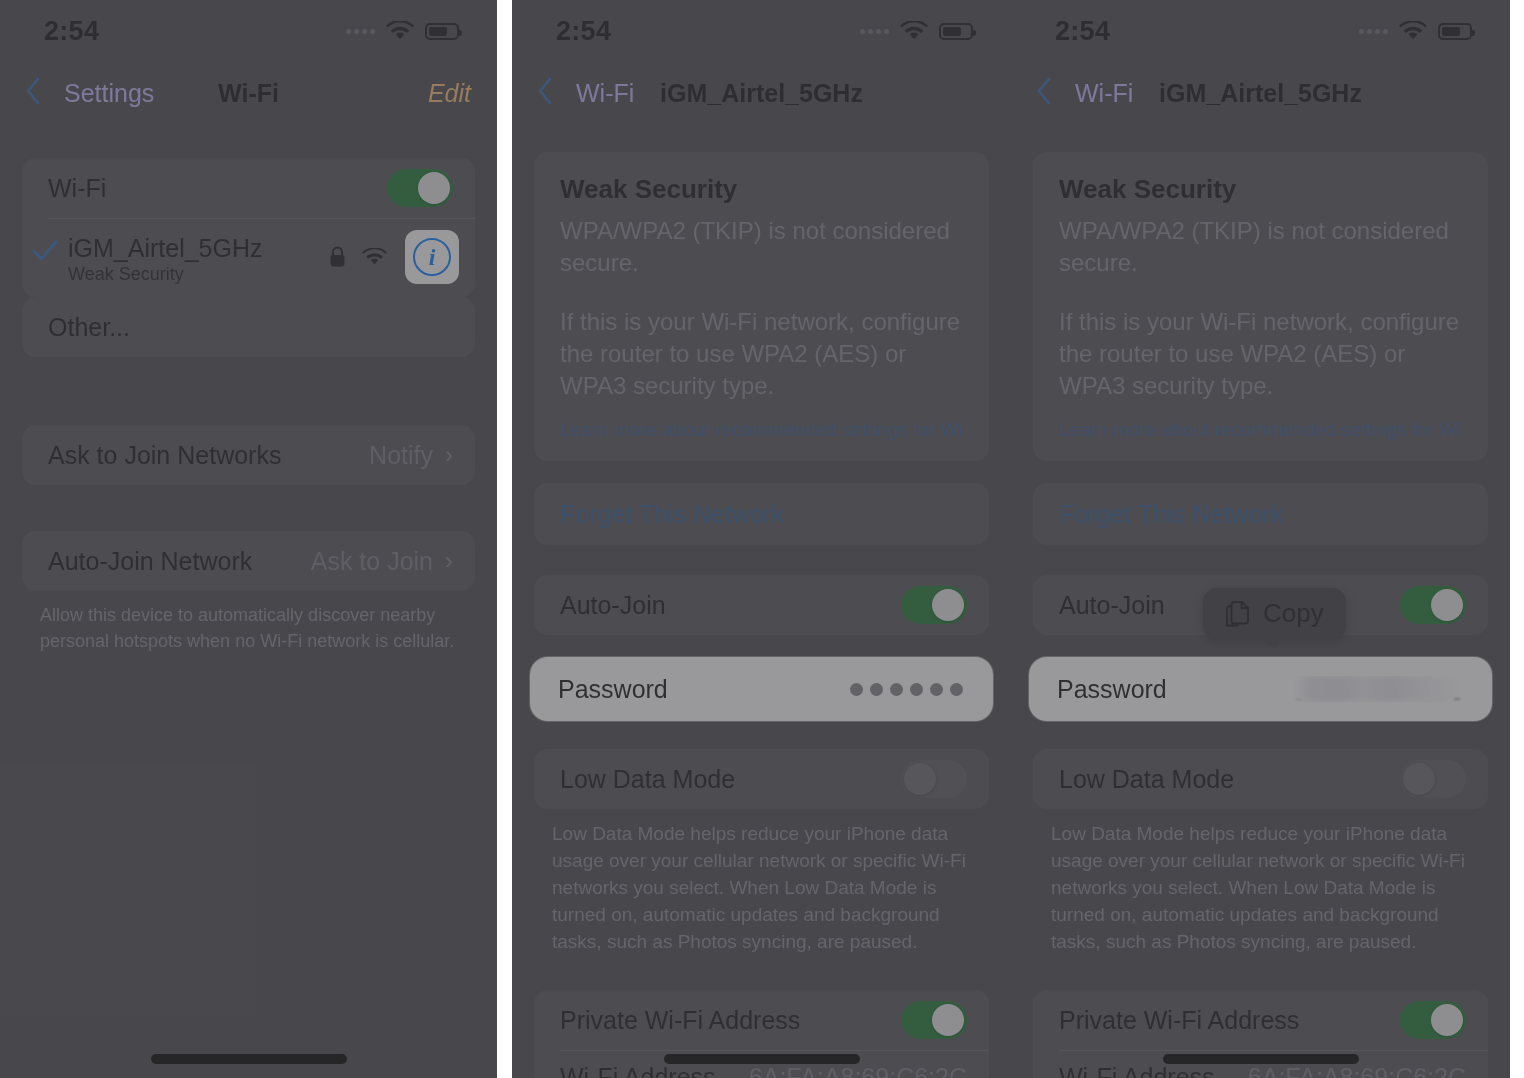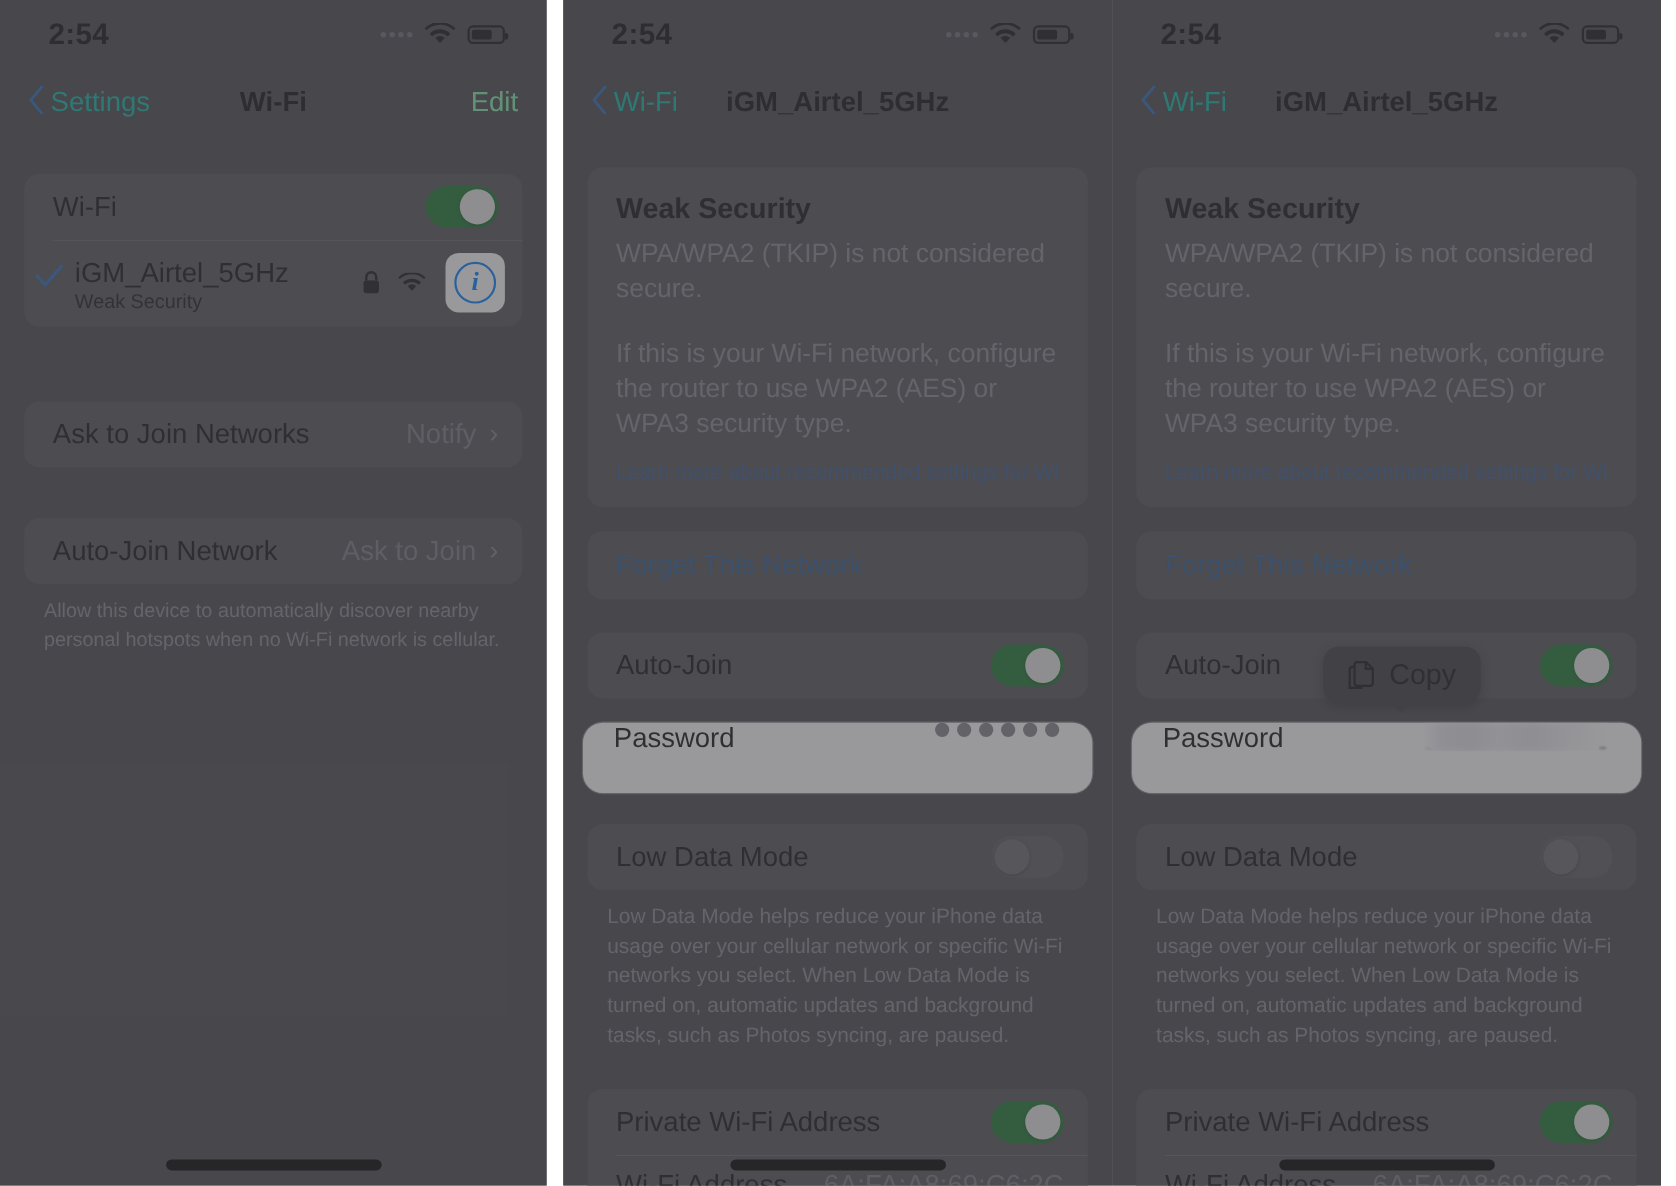--- a/index.html
+++ b/index.html
@@ -101,39 +101,40 @@
     position: relative;
     height: 62px;
     display: flex;
     align-items: center;
     padding: 0 26px;
     z-index: 5;
   }
   .nav-back {
     display: flex;
     align-items: center;
-    gap: 6px;
-    color: #14b8a6;
+    gap: 24px;
+    color: #c4b5fd;
     font-size: 25px;
     white-space: nowrap;
   }
   .nav-back .chev { display: block; margin-top: 2px; }
   .nav-title {
     position: absolute;
     left: 0; right: 0;
     text-align: center;
     font-size: 25px;
     font-weight: 700;
     color: #121214;
     pointer-events: none;
   }
   .nav-right {
     margin-left: auto;
-    color: #86efac;
+    color: #fdba74;
     font-size: 25px;
+    font-style: italic;
   }
 
   
   .card {
     margin: 0 22px;
     background: #555559;
     border-radius: 14px;
     overflow: hidden;
   }
   .row {
@@ -311,21 +312,21 @@
   .pw-card {
     margin: 22px 18px 0 18px;
     background: #ffffff;
     border-radius: 18px;
     position: relative;
     z-index: 25;
     box-shadow: 0 0 0 1px rgba(255,255,255,0.35);
   }
   .pw-row {
     display: flex;
-    align-items: flex-start;
+    align-items: center;
     min-height: 64px;
     padding: 0 30px 0 28px;
   }
   .pw-label { font-size: 25px; color: #141417; }
   .pw-dots {
     margin-left: auto;
     display: flex;
     align-items: center;
     gap: 7px;
   }
@@ -476,20 +477,25 @@
               </svg>
           </span>
           <span class="info-highlight">
             <span class="info-circle">i</span>
           </span>
         </span>
       </div>
     </div>
 
 
+    <div class="card">
+      <div class="row">
+        <span class="row-label">Other...</span>
+      </div>
+    </div>
 
     <div style="height:68px"></div>
 
     <div class="card">
       <div class="row">
         <span class="row-label">Ask to Join Networks</span>
         <span class="row-value">Notify</span>
         <span class="row-chevron">›</span>
       </div>
     </div>

